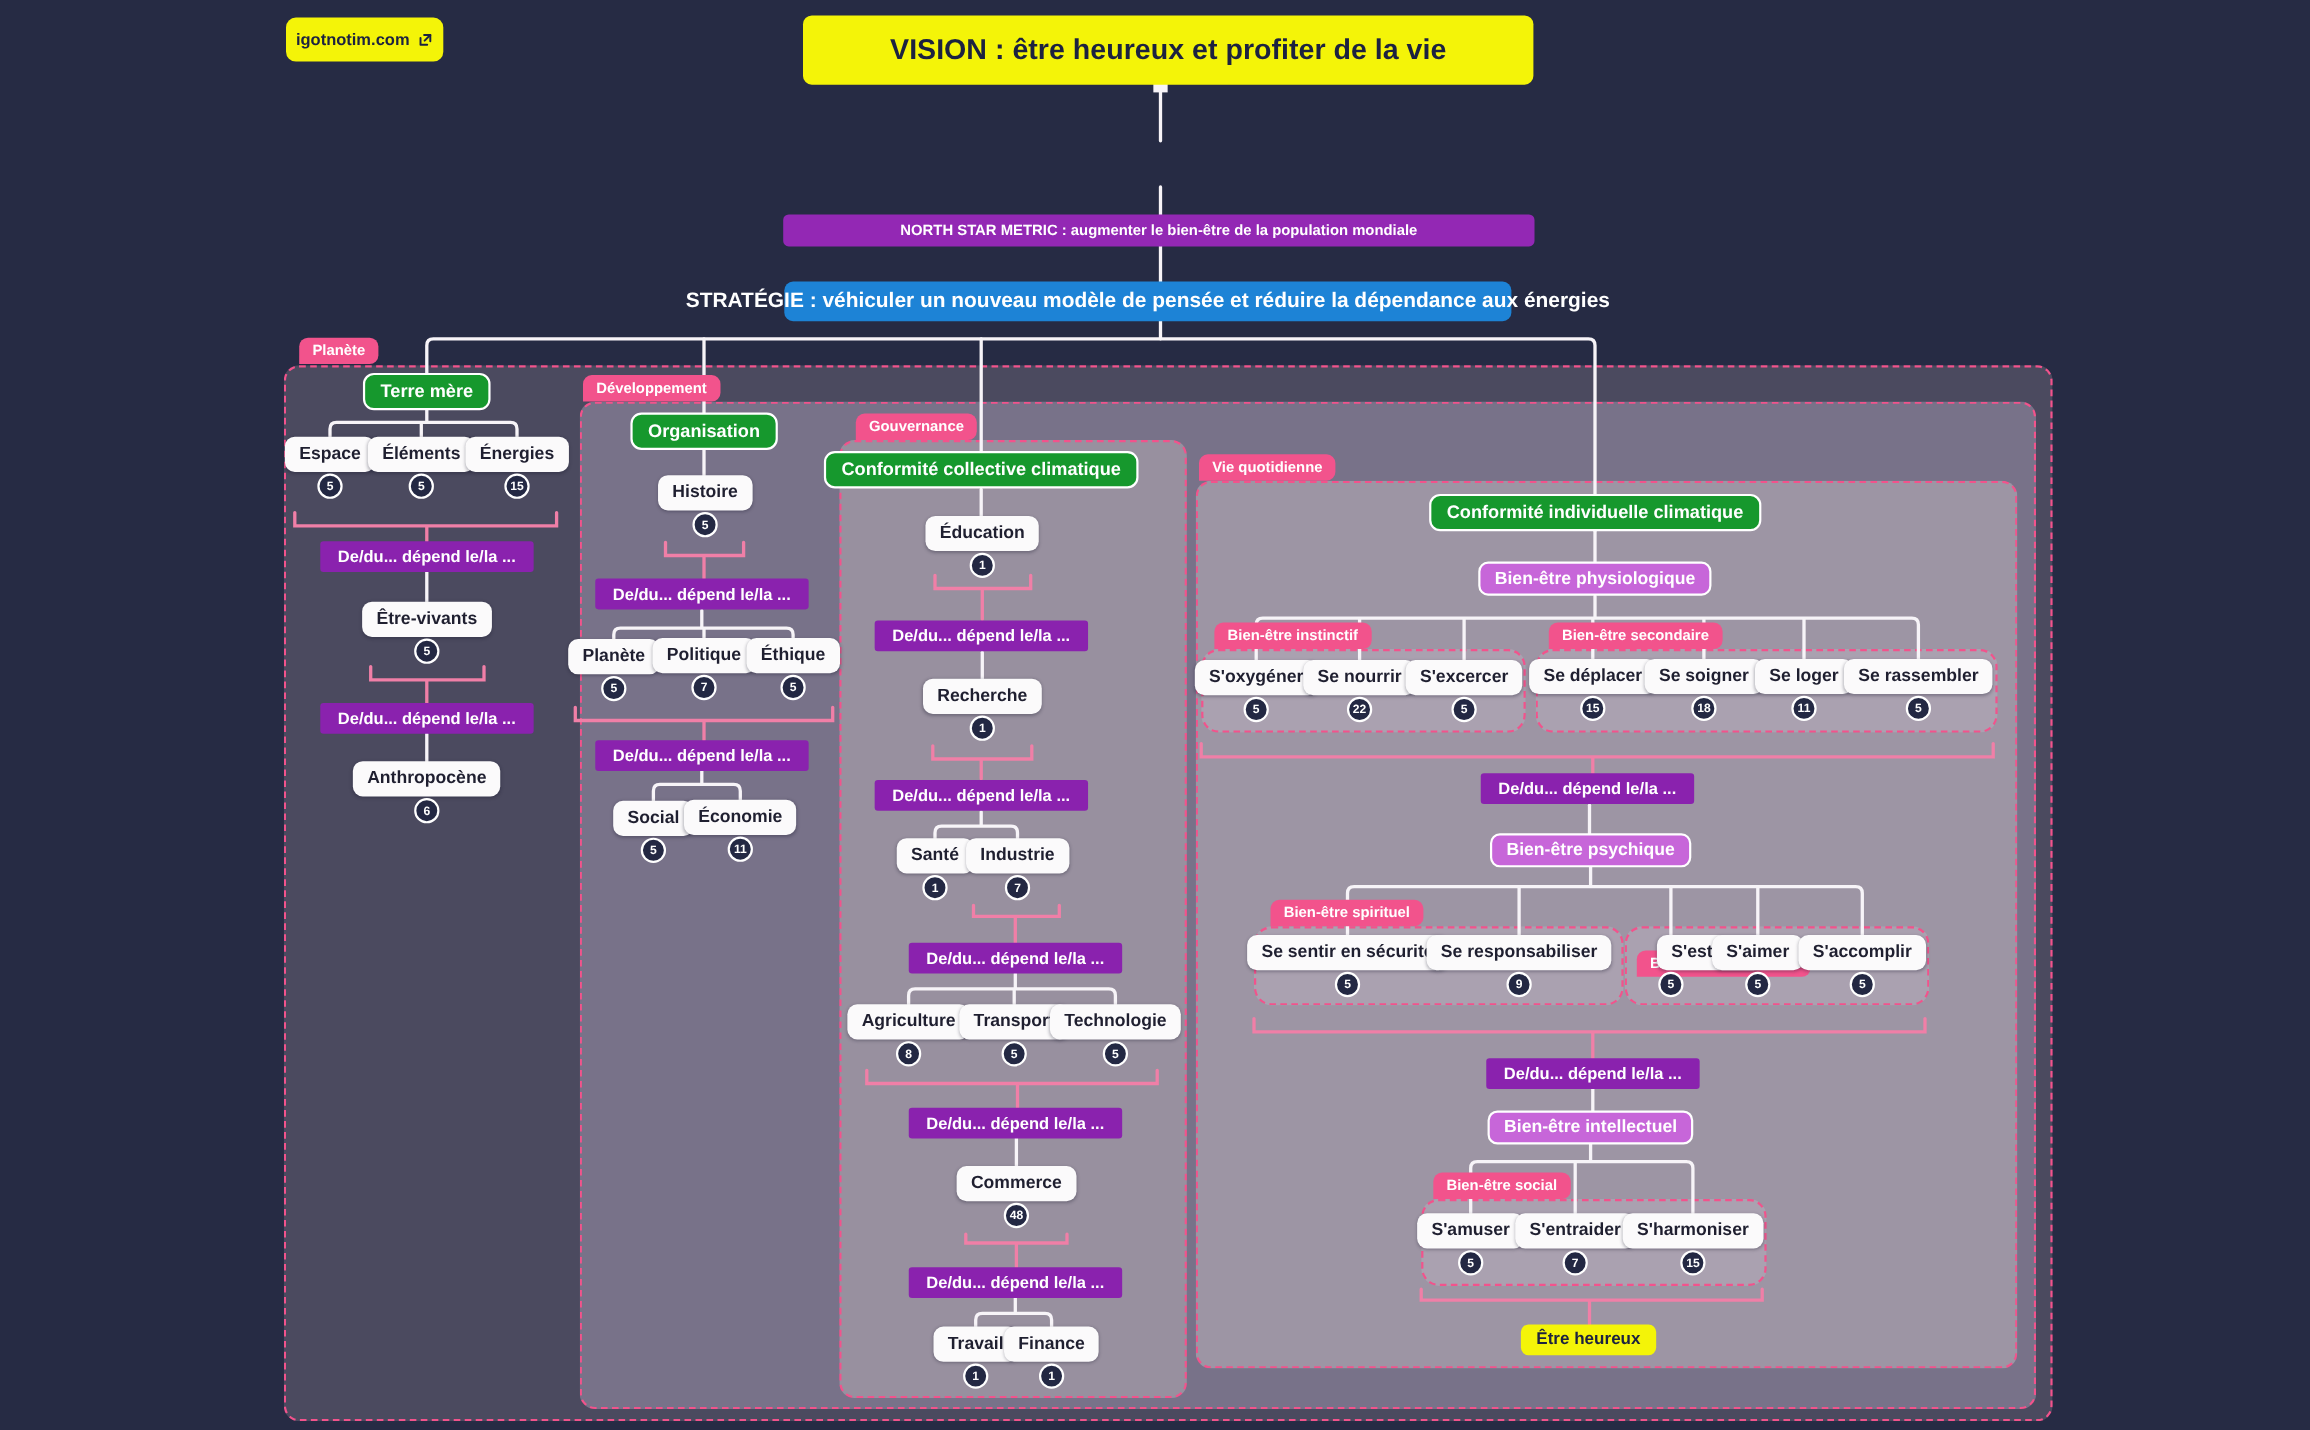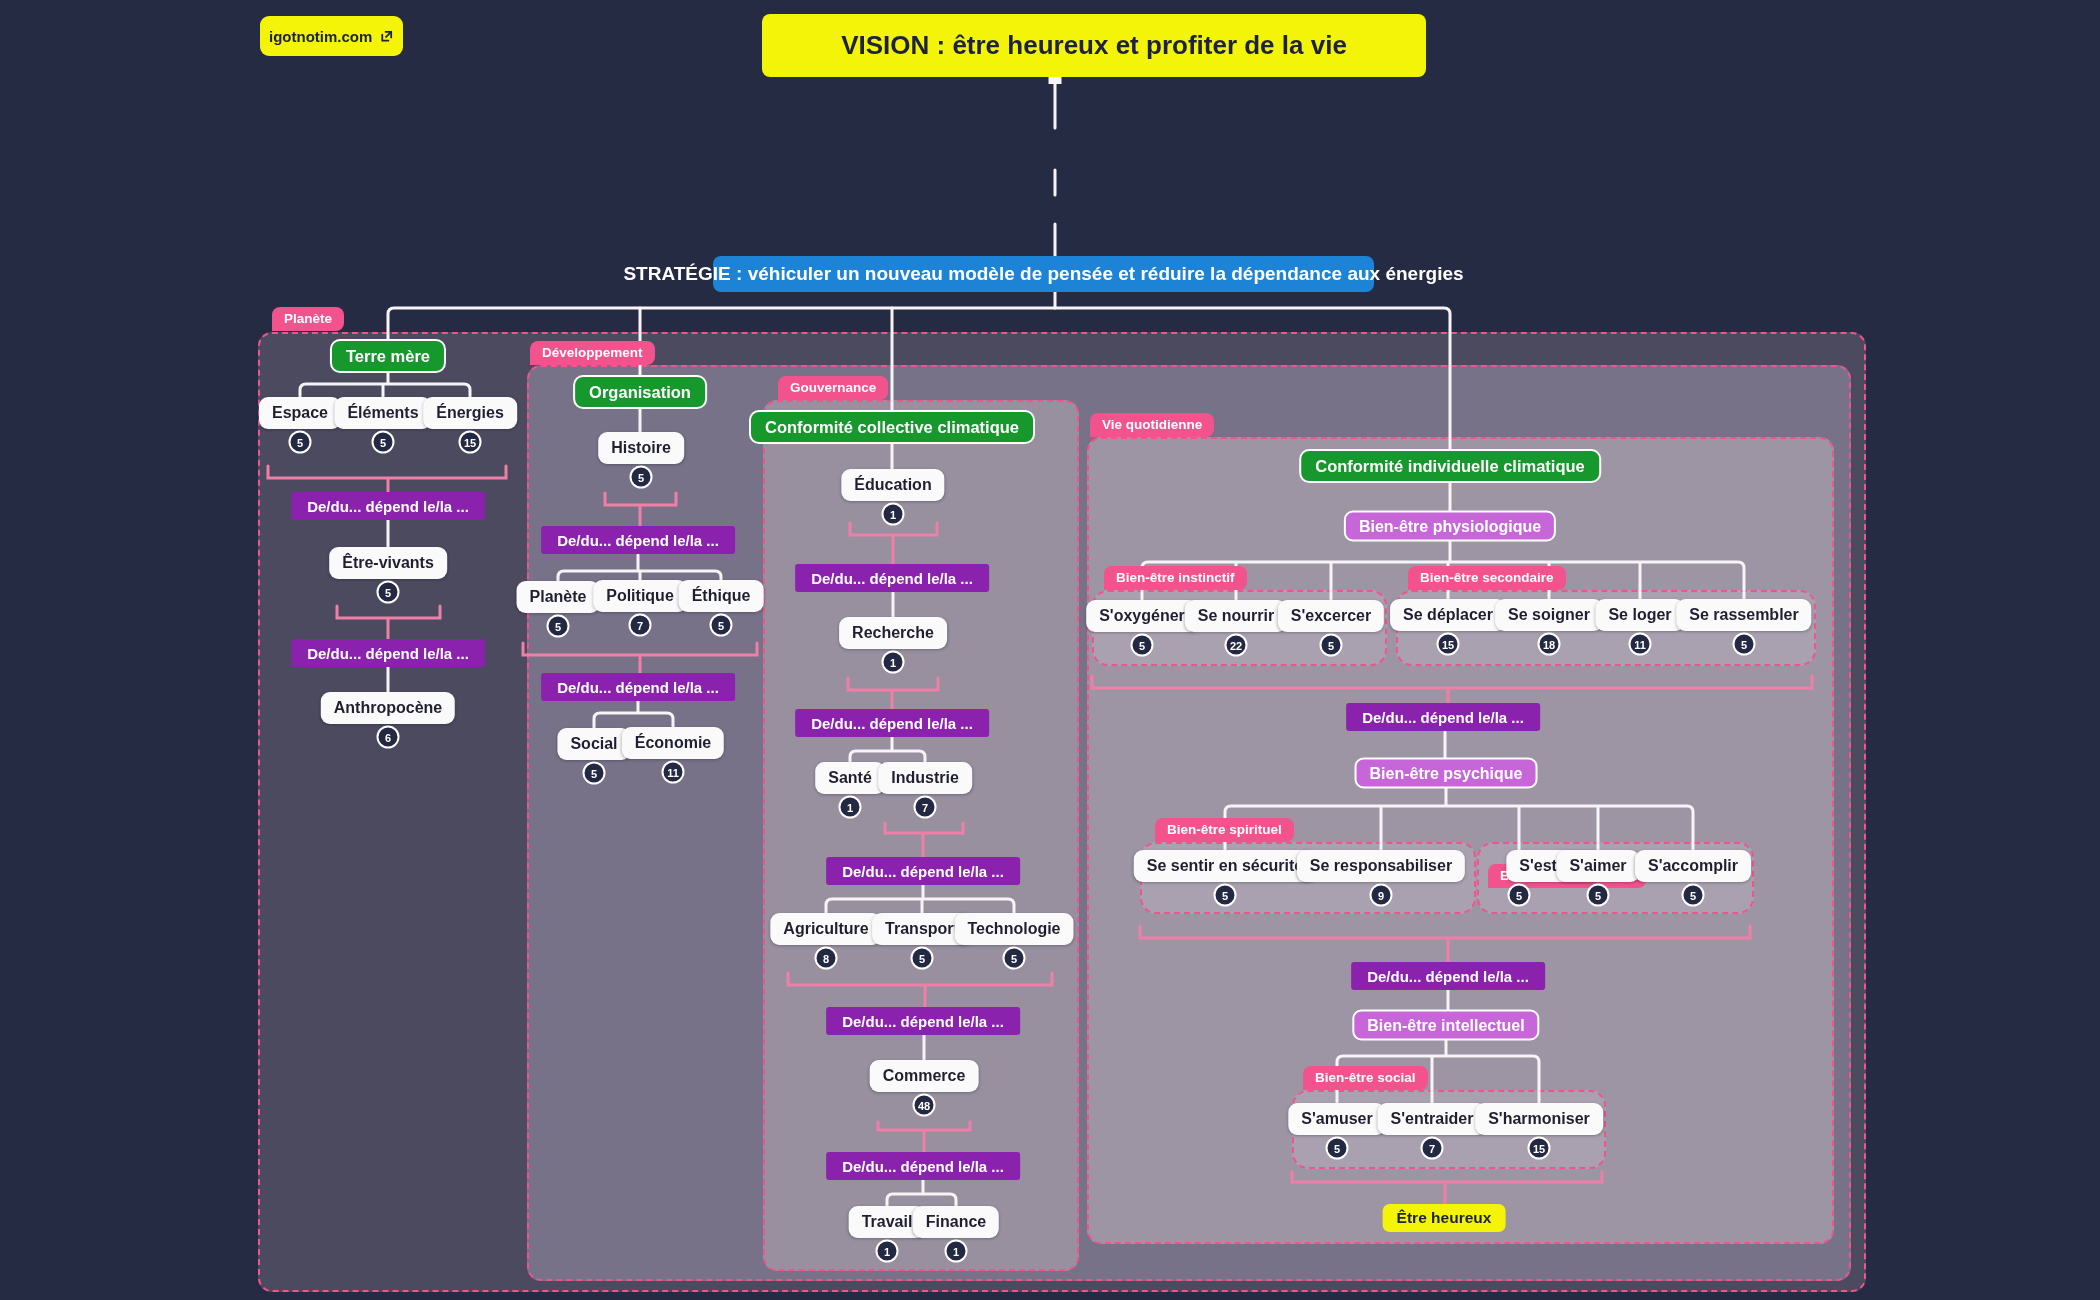--- a/index.html
+++ b/index.html
@@ -33,21 +33,21 @@
   .t-social{left:1303px;top:1066px;}
 
   
   #wires{position:absolute;left:0;top:0;z-index:2;}
 
   
   .hdr{position:absolute;z-index:4;display:flex;align-items:center;justify-content:center;
        font-weight:700;white-space:nowrap;box-sizing:border-box;}
   .site-btn{left:260px;top:16px;height:40px;padding:0 9px;background:var(--yellow);color:var(--ink);
        border-radius:9px;font-size:15px;gap:7px;cursor:pointer;}
-  .vision{left:762px;top:14px;width:664px;height:63px;background:var(--yellow);color:var(--ink);
+  .vision{left:730px;top:14px;width:664px;height:63px;background:var(--yellow);color:var(--ink);
        border-radius:8px;font-size:26px;font-weight:800;}
   .mission{left:713px;top:128px;width:680px;height:42px;background:var(--mission-green);color:#fff;
        border-radius:8px;font-size:17.5px;}
   .nsm{left:712px;top:195px;width:683px;height:29px;background:var(--nsm-purple);color:#fff;
        border-radius:5px;font-size:13.5px;}
   .strategy{left:713px;top:256px;width:661px;height:36px;background:var(--strategy-blue);color:#fff;
        border-radius:8px;font-size:19px;}
 
   
   .node{position:absolute;z-index:4;transform:translate(-50%,-50%);display:flex;align-items:center;
@@ -134,20 +134,21 @@
 
   <div class="hdr site-btn">
     <span>igotnotim.com</span>
     <svg width="15" height="15" viewBox="0 0 16 16" fill="none" stroke="#1c2240" stroke-width="1.9" stroke-linecap="round" stroke-linejoin="round">
       <path d="M3.5 6 V12.5 H10"></path>
         <path d="M7 3 H13 V9"></path>
         <path d="M13 3 L7.5 8.5"></path>
     </svg>
   </div>
   <div class="hdr vision">VISION : être heureux et profiter de la vie</div>
+  <div class="hdr nsm">NORTH STAR METRIC : augmenter le bien-être de la population mondiale</div>
   <div class="hdr strategy">STRATÉGIE : véhiculer un nouveau modèle de pensée et réduire la dépendance aux énergies</div>
 
   <div id="nodes-layer">
       <div class="node green" style="left: 388px; top: 356px;">Terre mère</div>
       <div class="node white" style="left: 300px; top: 413px;">Espace</div>
       <div class="badge" style="left: 300px; top: 442px;">5</div>
       <div class="node white" style="left: 383px; top: 413px;">Éléments</div>
       <div class="badge" style="left: 383px; top: 442px;">5</div>
       <div class="node white" style="left: 470px; top: 413px;">Énergies</div>
       <div class="badge" style="left: 470px; top: 442px;">15</div>

